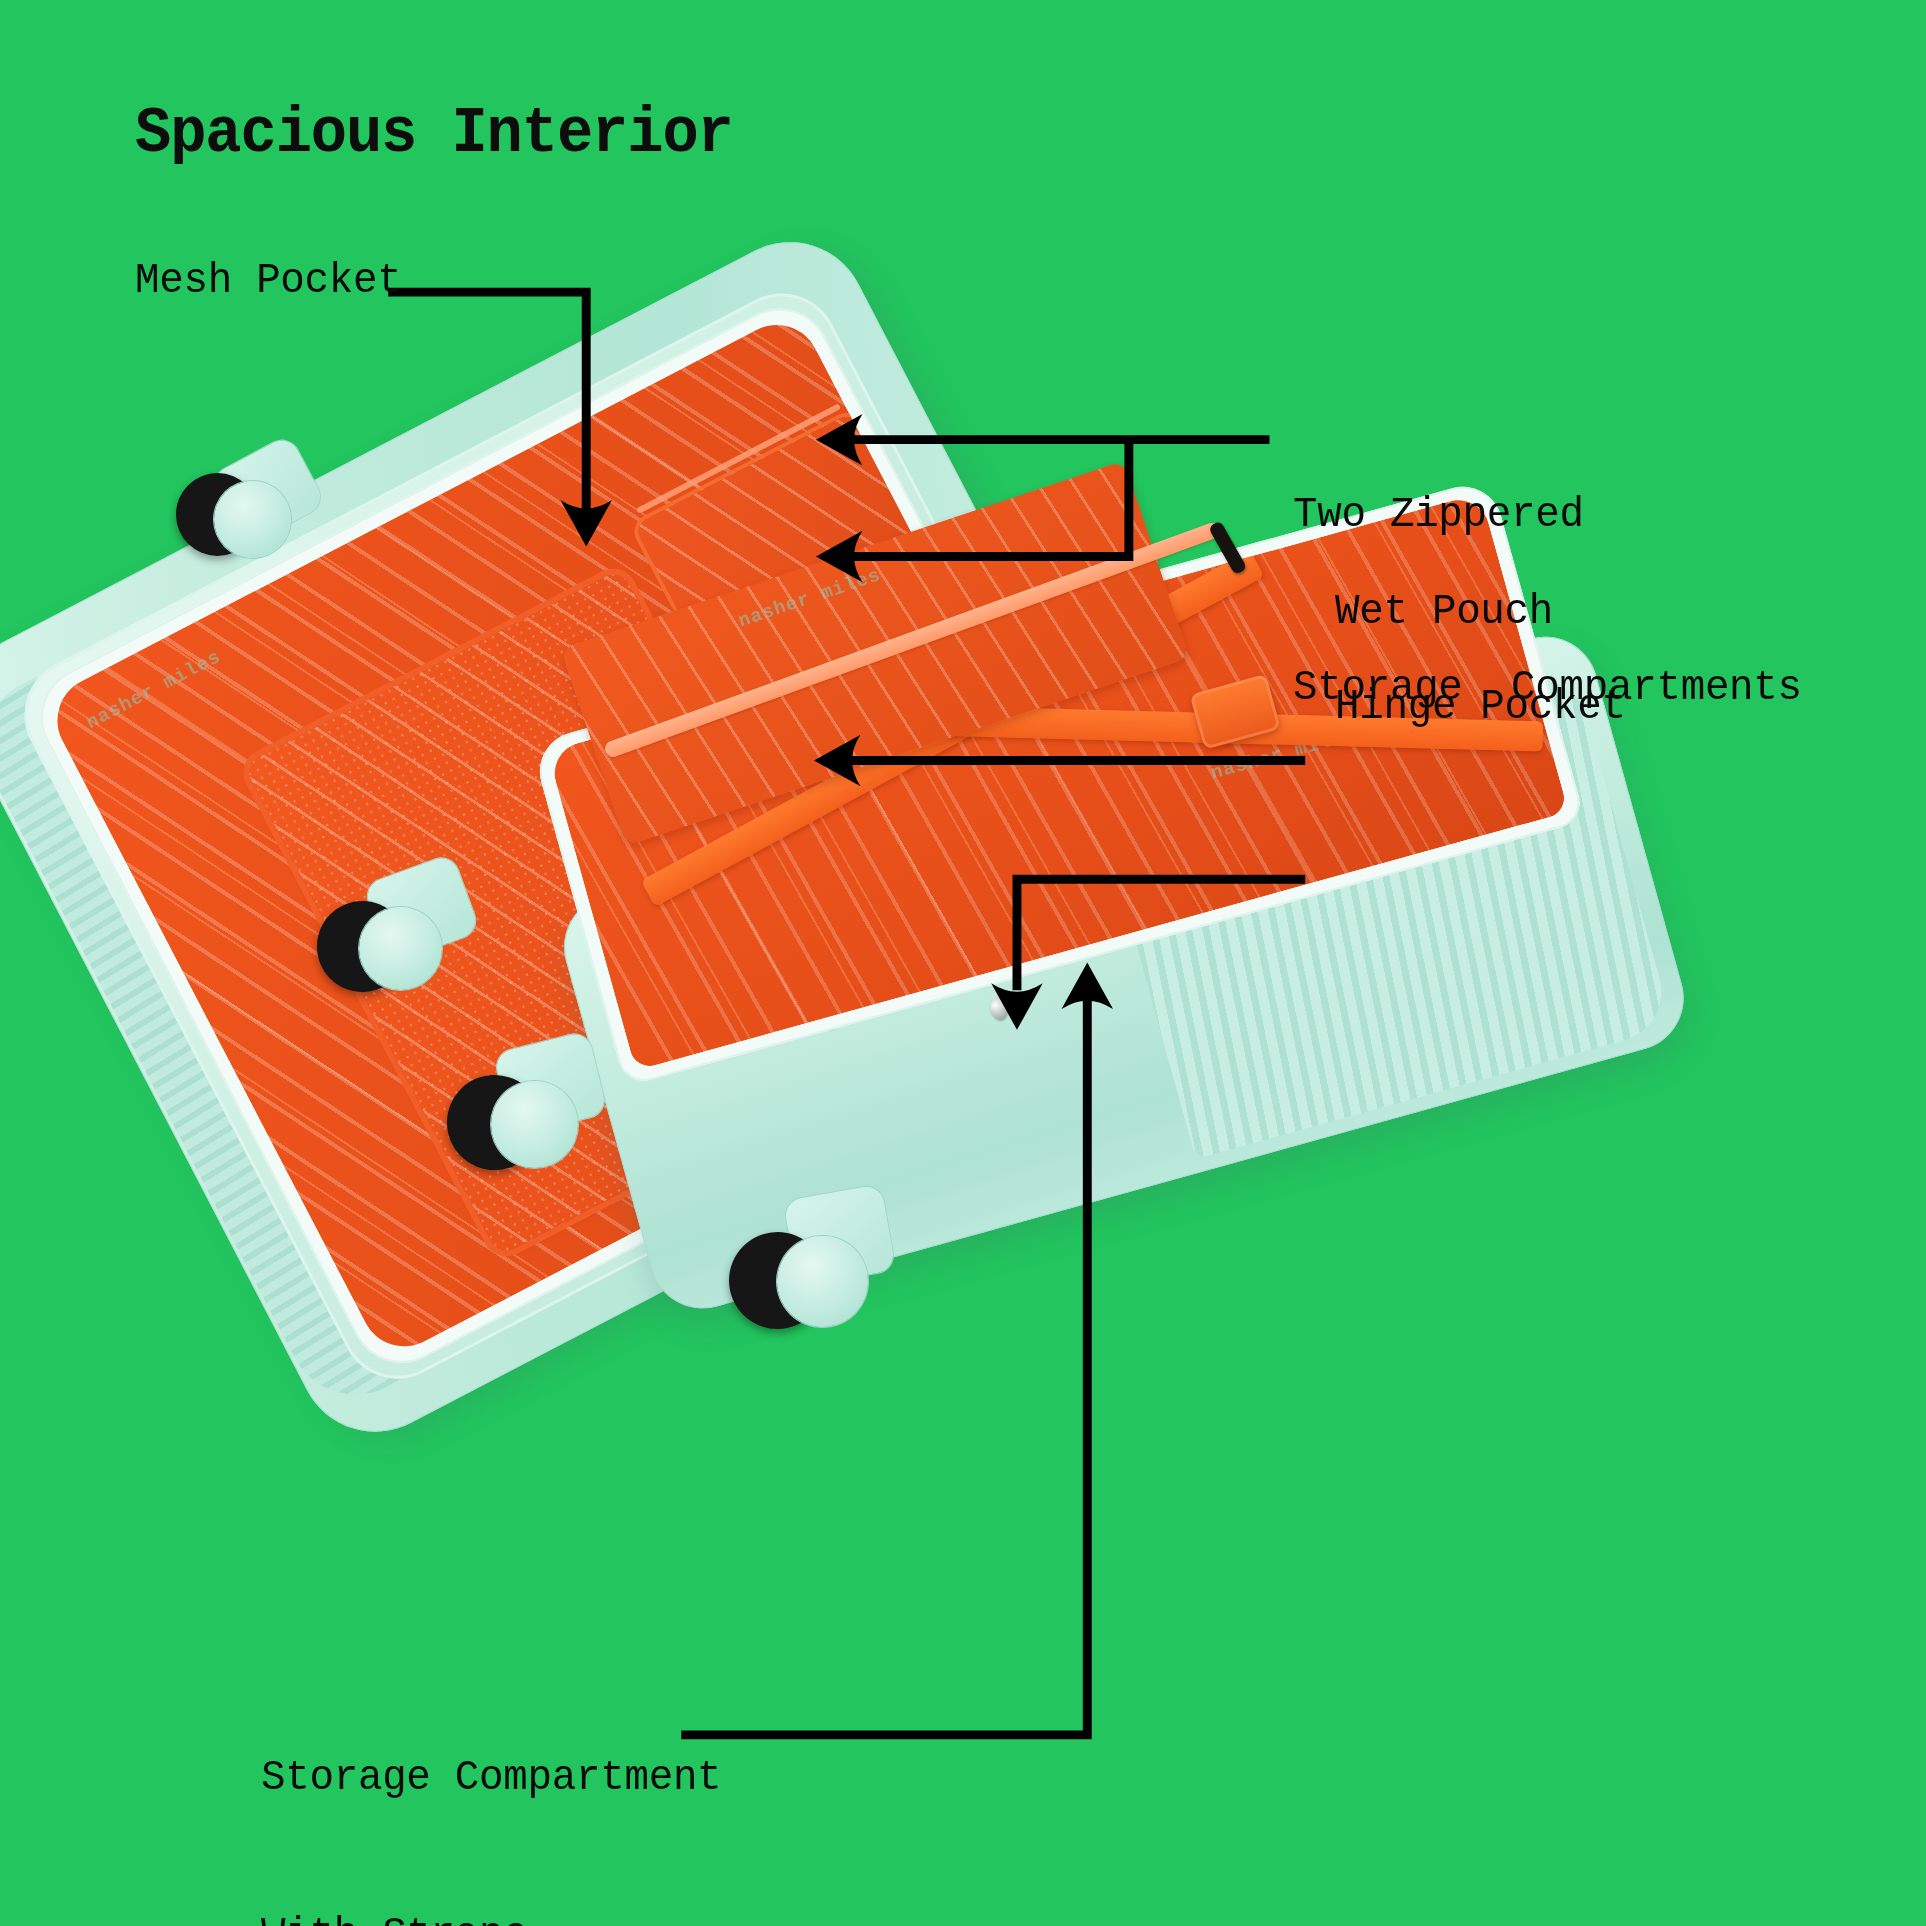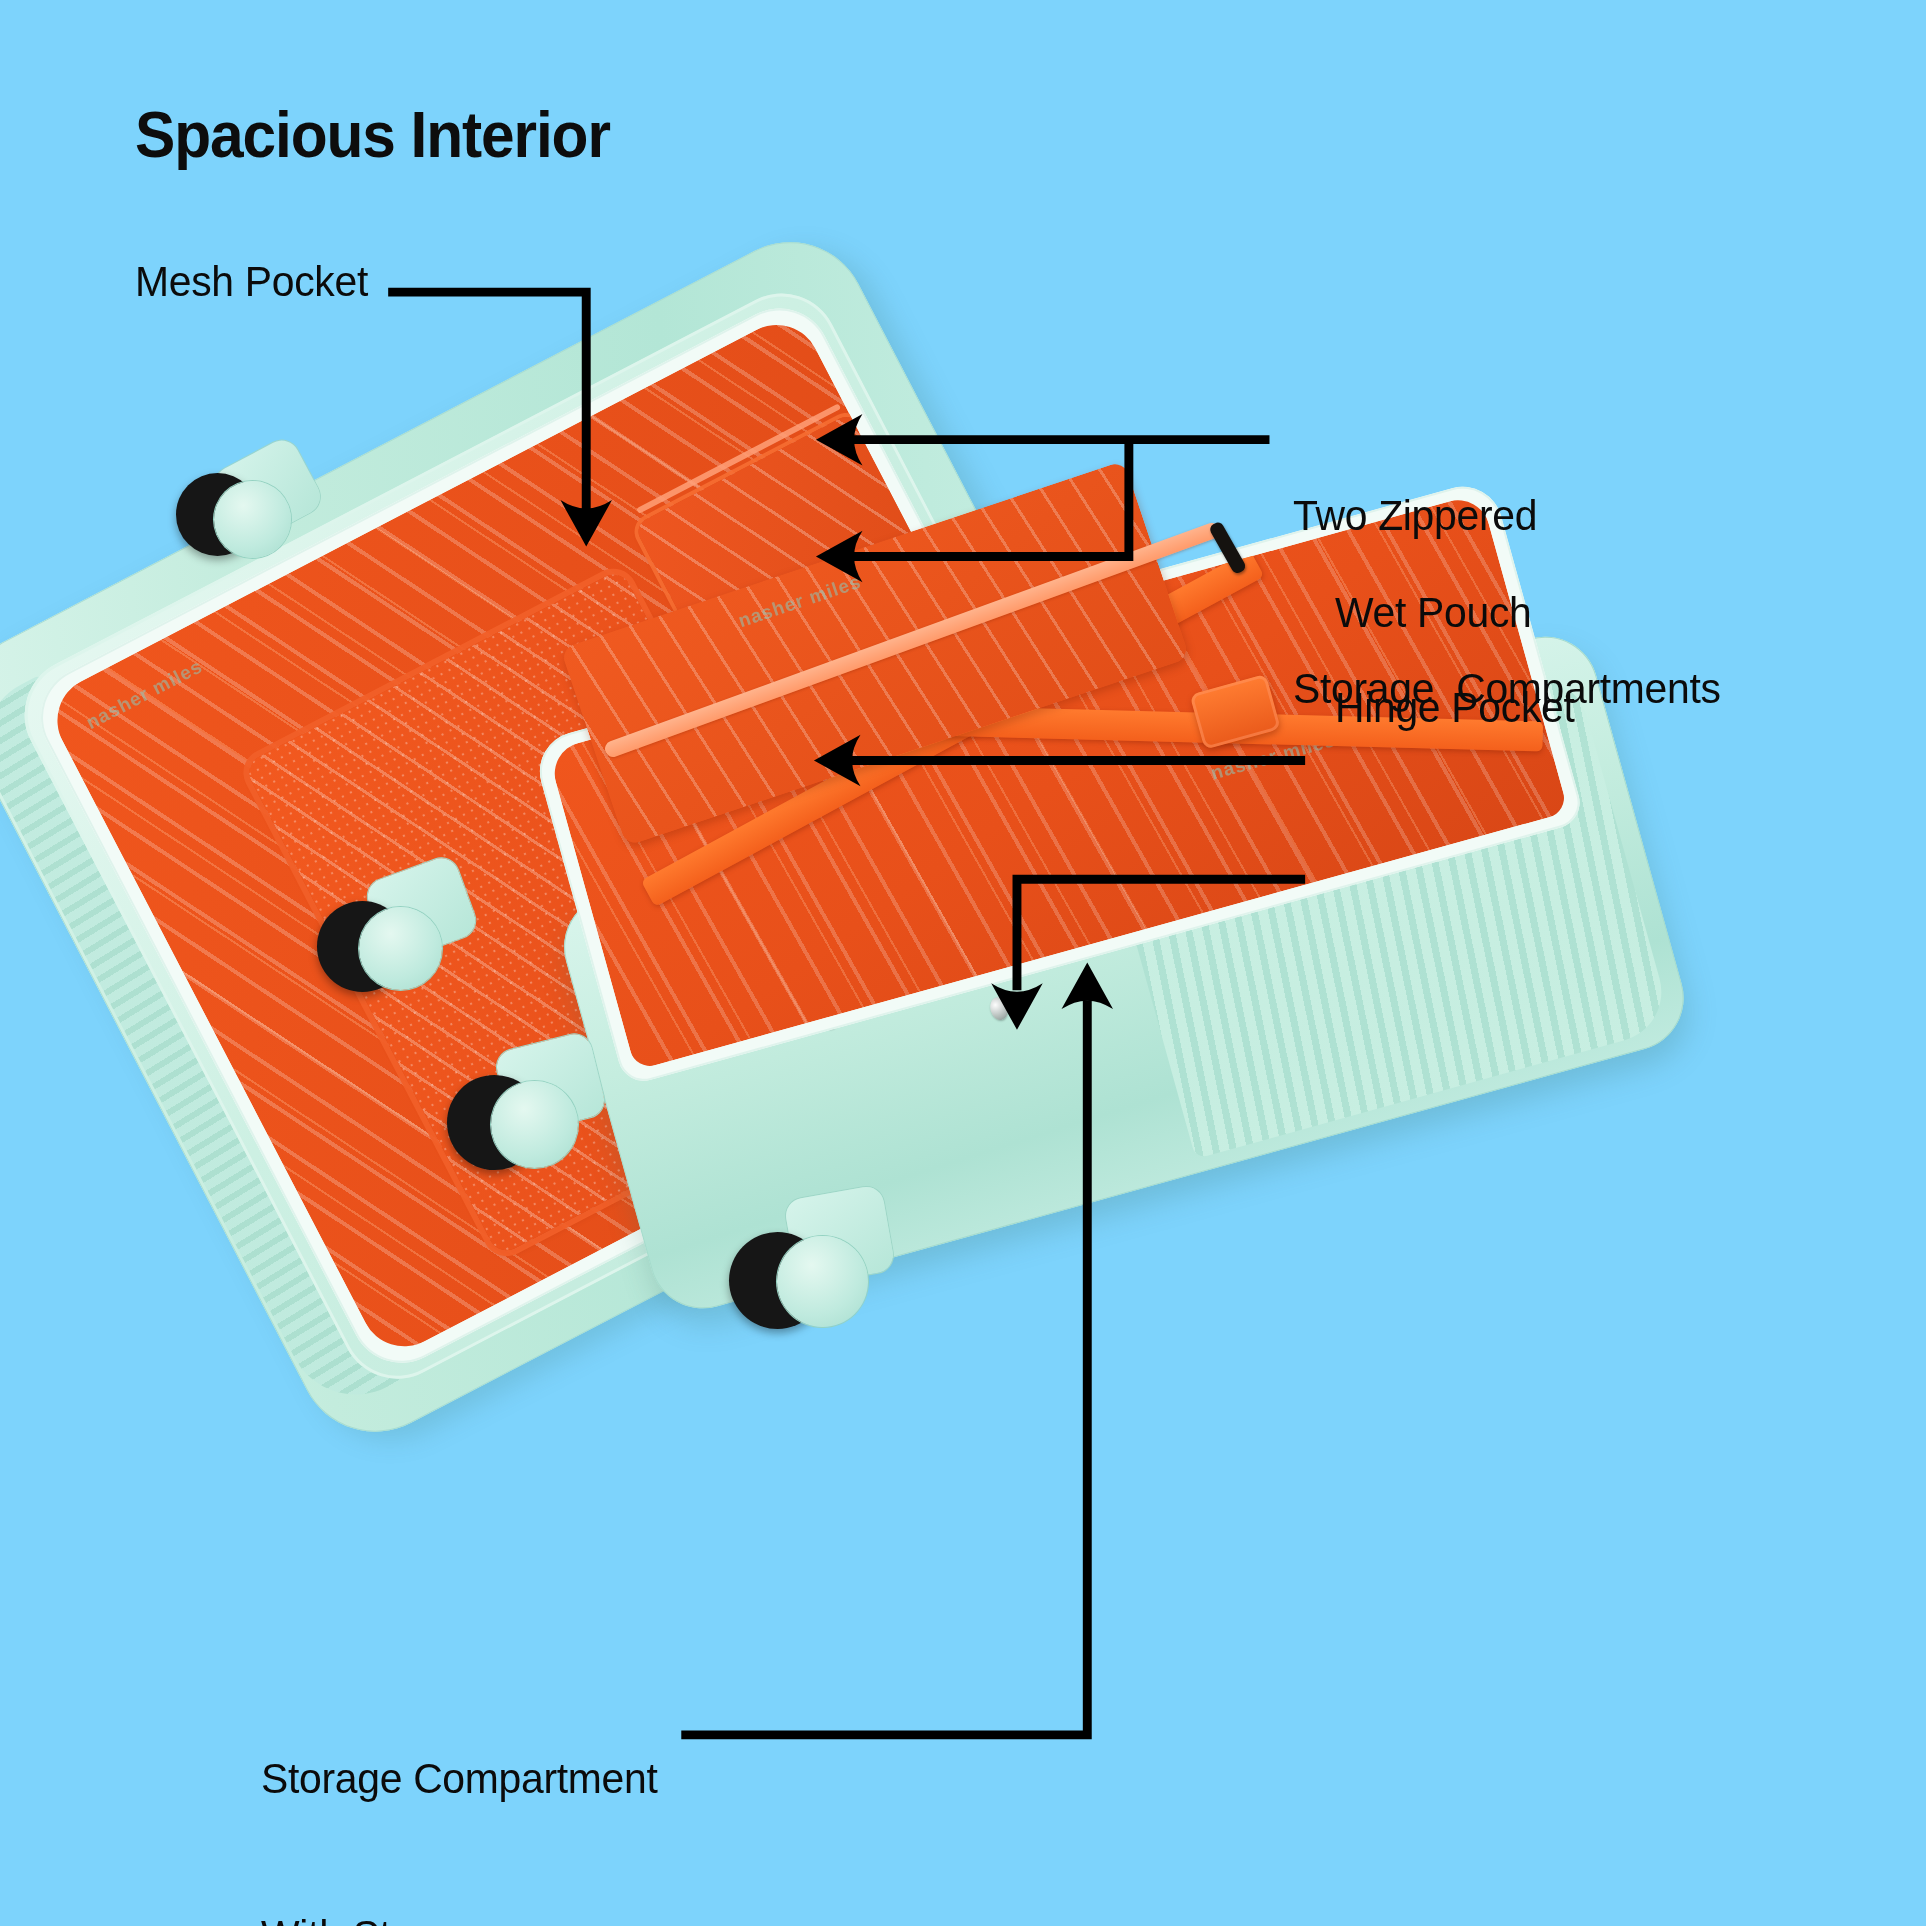--- a/index.html
+++ b/index.html
@@ -1,19 +1,19 @@
 <!DOCTYPE html>
 <html><head>
 <meta charset="utf-8">
 <style>
   html,body{margin:0;padding:0;background:#ffffff;}
   body{width:1927px;height:1927px;position:relative;overflow:hidden;
        font-family:"Liberation Sans","DejaVu Sans",sans-serif;}
 
-  #stage{position:absolute;inset:0;width:1927px;height:1927px;background:#7dd3fc;}
+  #stage{position:absolute;inset:0;width:1927px;height:1927px;background:#22c55e;font-family:Liberation Mono, monospace;}
 
   
   .title{
     position:absolute;left:135px;top:97px;
     font-size:65px;font-weight:bold;color:#0d0d0d;
     letter-spacing:-1.2px;white-space:nowrap;
     transform:scaleX(.93);transform-origin:left center;
   }
 
   

